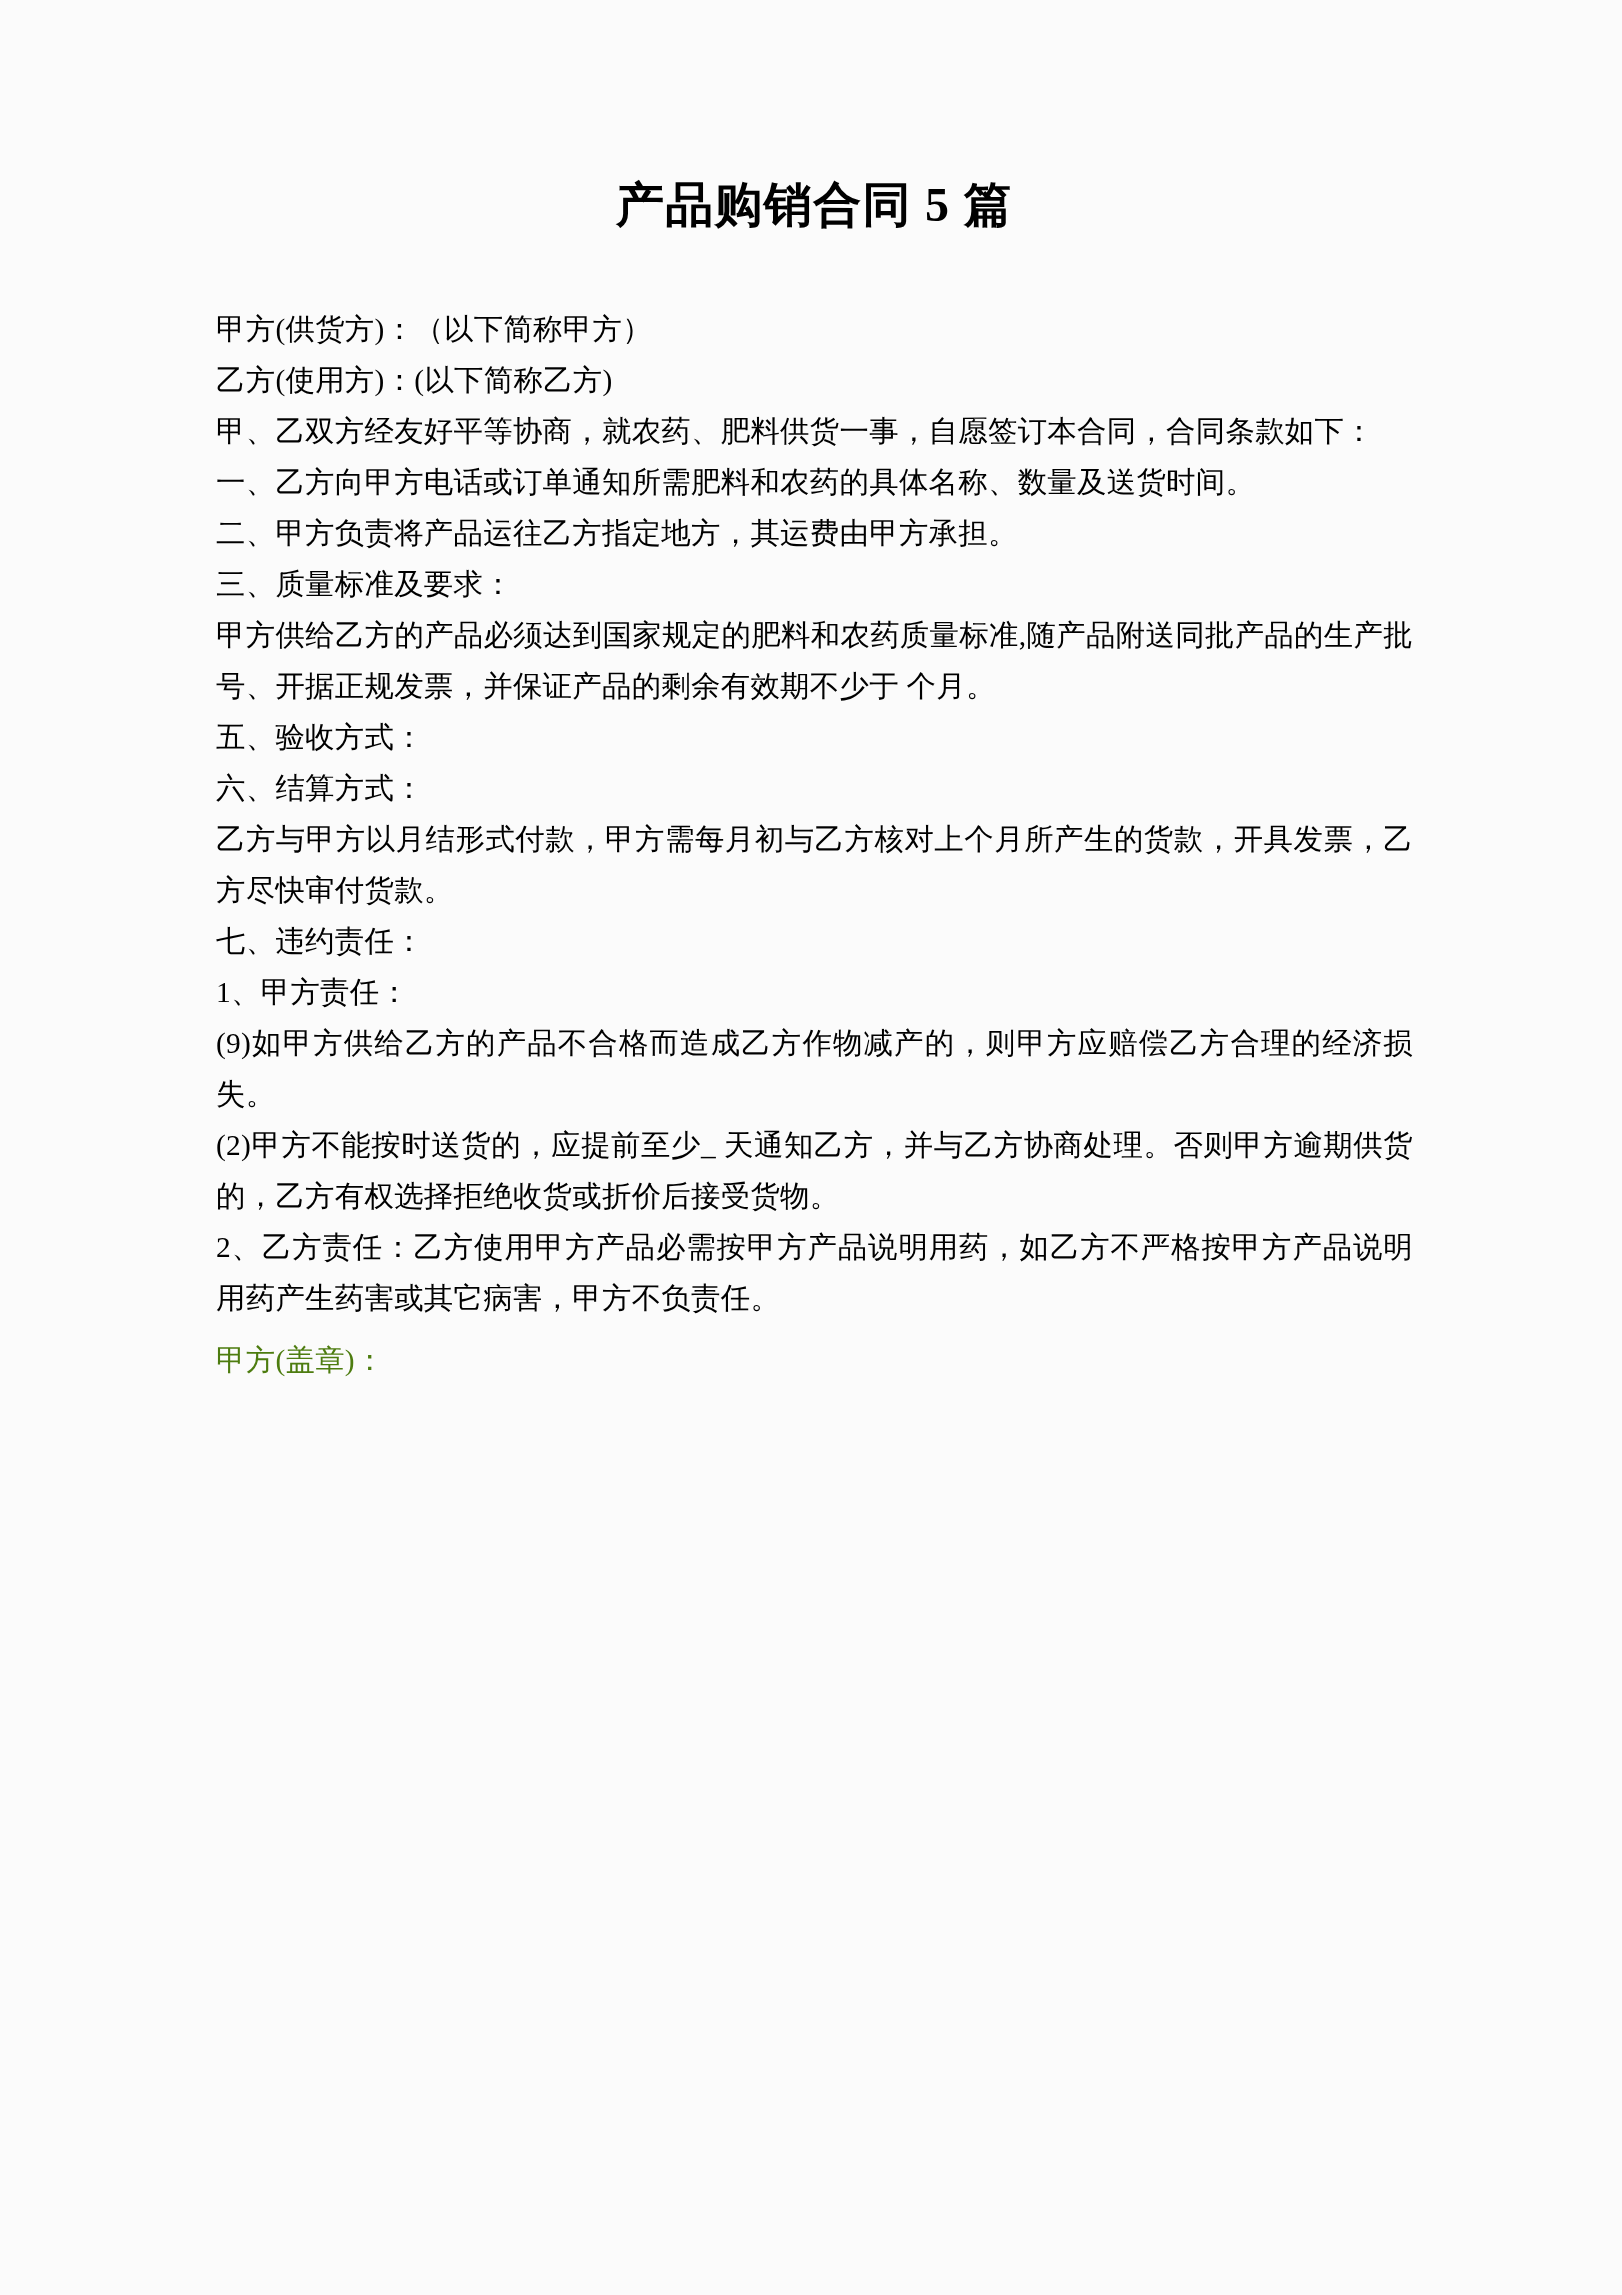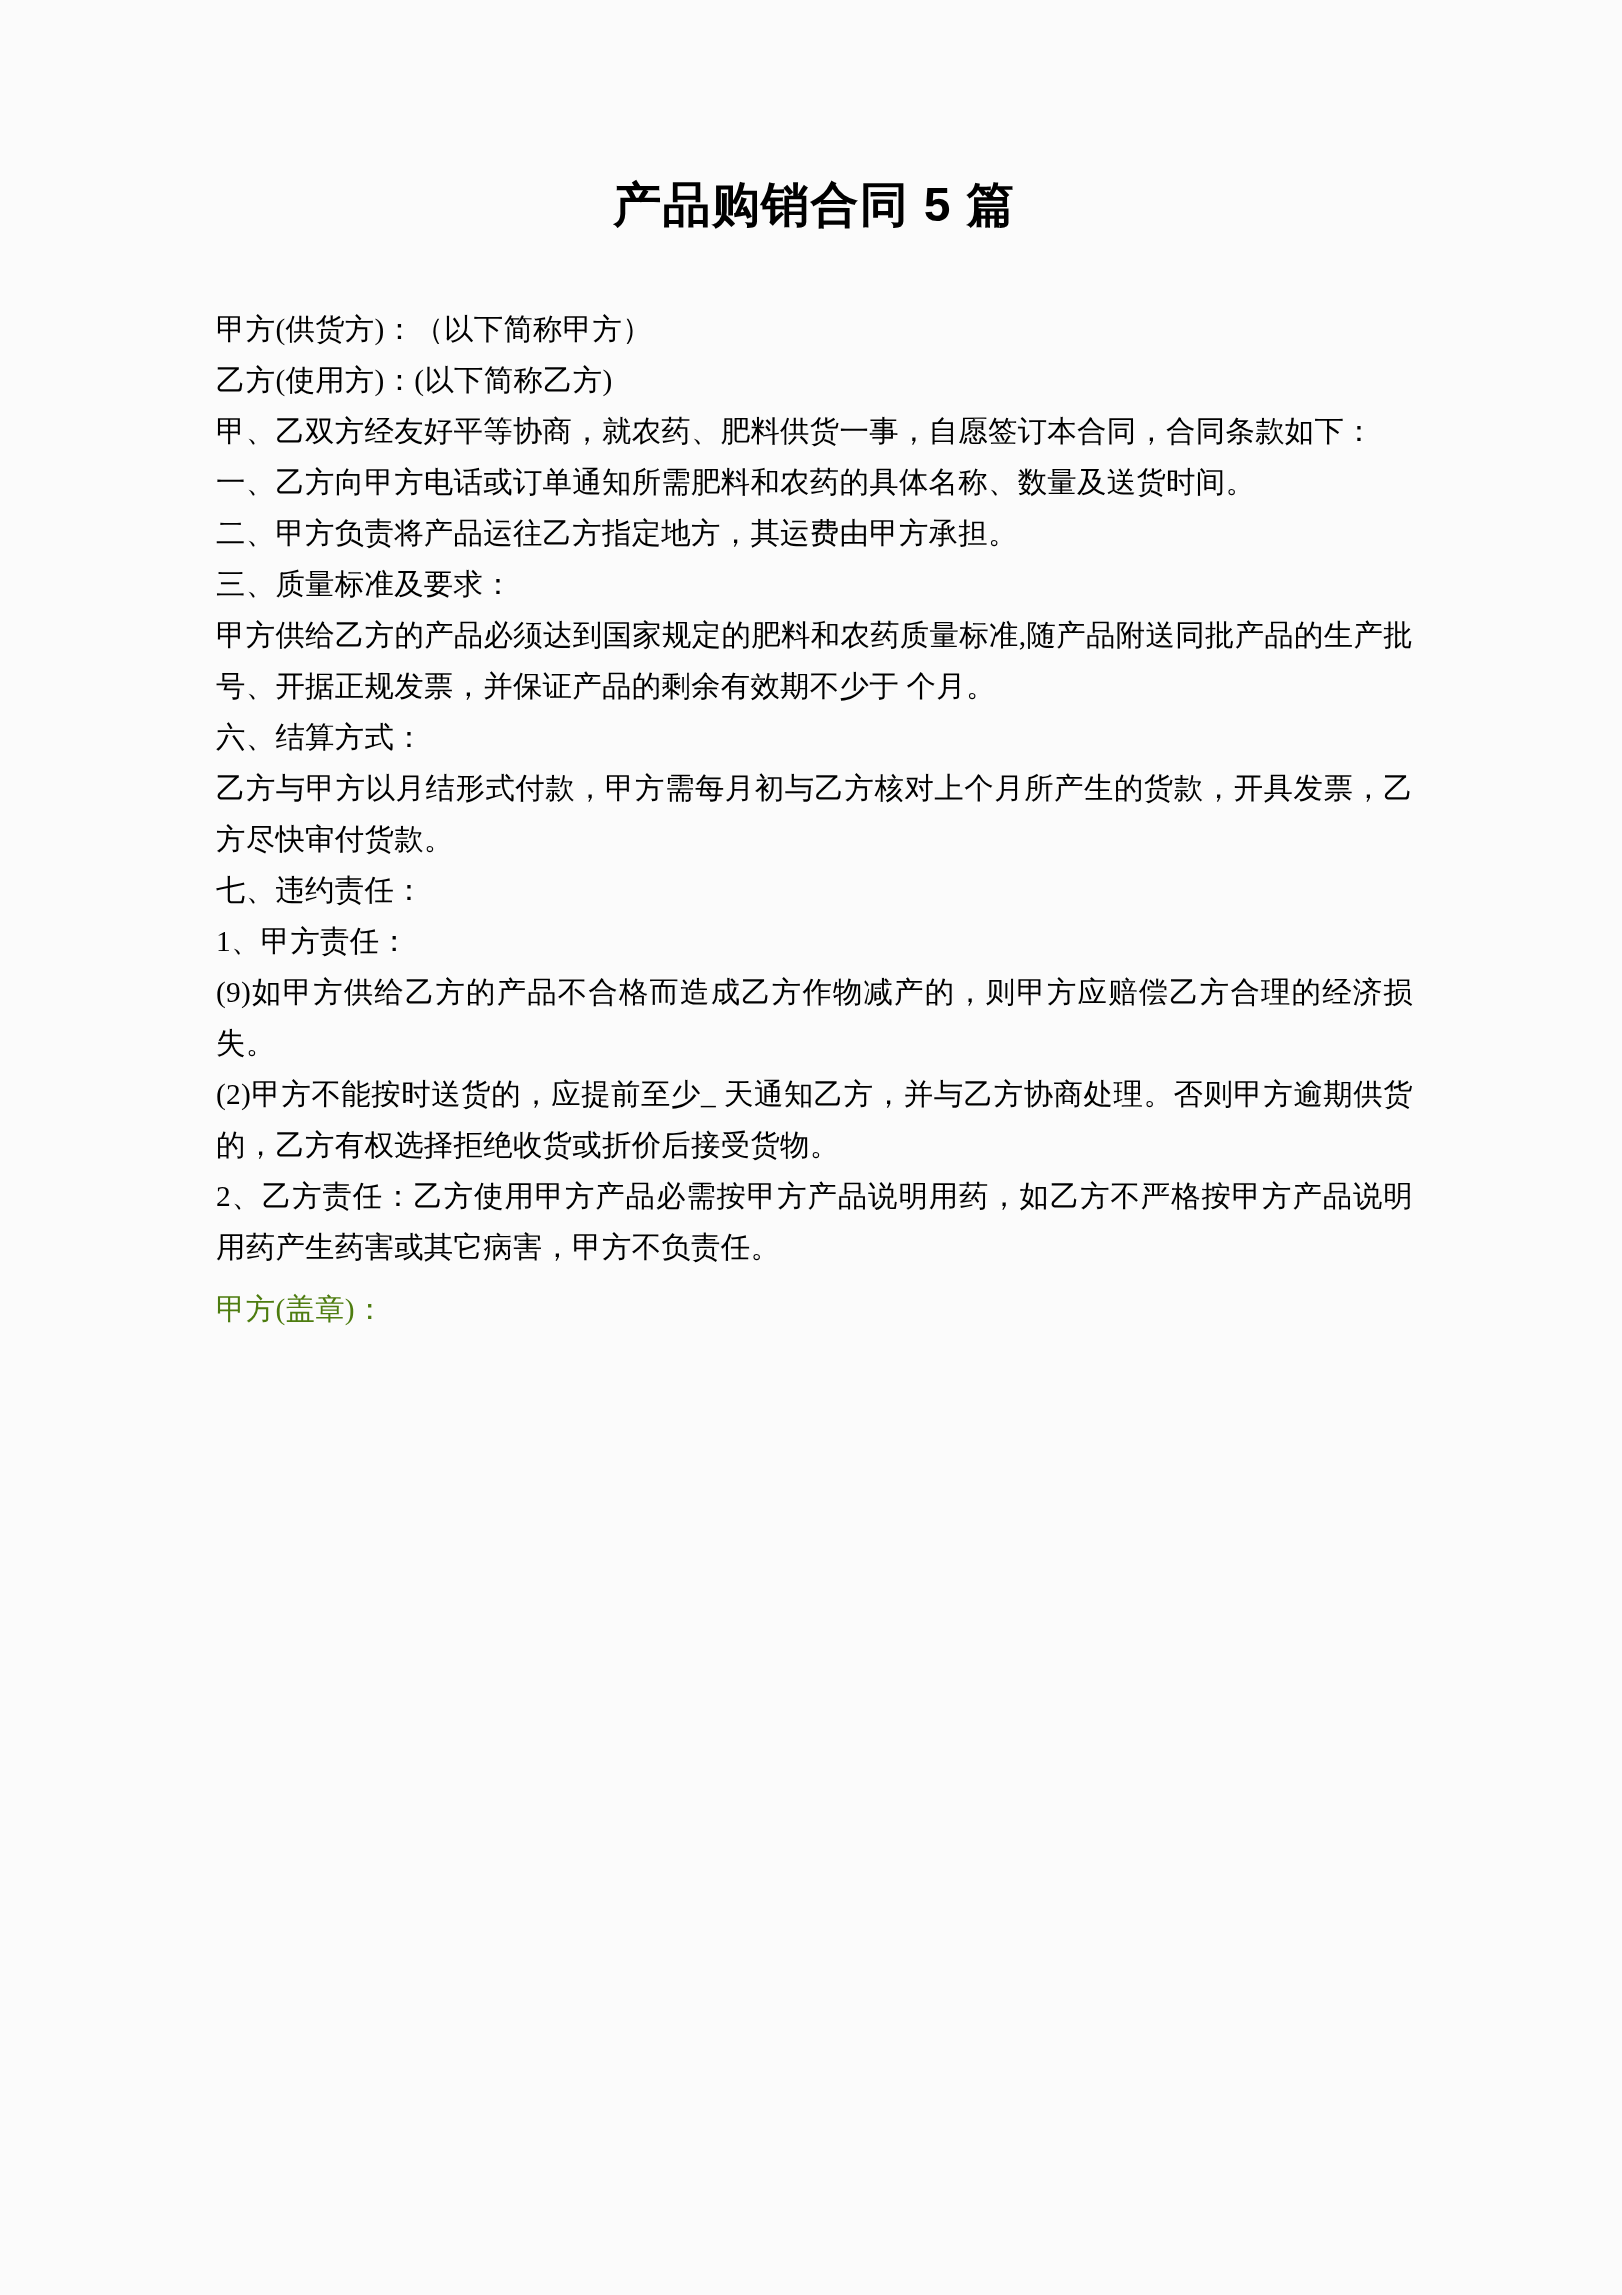--- a/index.html
+++ b/index.html
@@ -28,21 +28,21 @@
   .doc-title {
     text-align: center;
     font-size: 48px;
     line-height: 1.25;
     font-weight: 700;
     letter-spacing: 1.3px;
     margin: 0;
     padding-top: 175px;
     padding-bottom: 0;
     color: #000000;
-    font-family: Liberation Sans, sans-serif;
+    font-family: Liberation Serif, serif;
   }
   .body-block {
     margin-top: 69px;
   }
   .para {
     font-size: 29.4px;
     line-height: 51px;
     text-align: justify;
     text-justify: inter-ideograph;
     margin: 0;
@@ -83,20 +83,21 @@
       <p class="para">甲、乙双方经友好平等协商，就农药、肥料供货一事，自愿签订本合同，合同条款如下：</p>
 
       <p class="para">一、乙方向甲方电话或订单通知所需肥料和农药的具体名称、数量及送货时间。</p>
 
       <p class="para short">二、甲方负责将产品运往乙方指定地方，其运费由甲方承担。</p>
 
       <p class="para short">三、质量标准及要求：</p>
 
       <p class="para">甲方供给乙方的产品必须达到国家规定的肥料和农药质量标准,随产品附送同批产品的生产批号、开据正规发票，并保证产品的剩余有效期不少于 个月。</p>
 
+      <p class="para short">五、验收方式：</p>
 
 
       <p class="para short">六、结算方式：</p>
 
       <p class="para">乙方与甲方以月结形式付款，甲方需每月初与乙方核对上个月所产生的货款，开具发票，乙方尽快审付货款。</p>
 
       <p class="para short">七、违约责任：</p>
 
       <p class="para short">1、甲方责任：</p>
 

